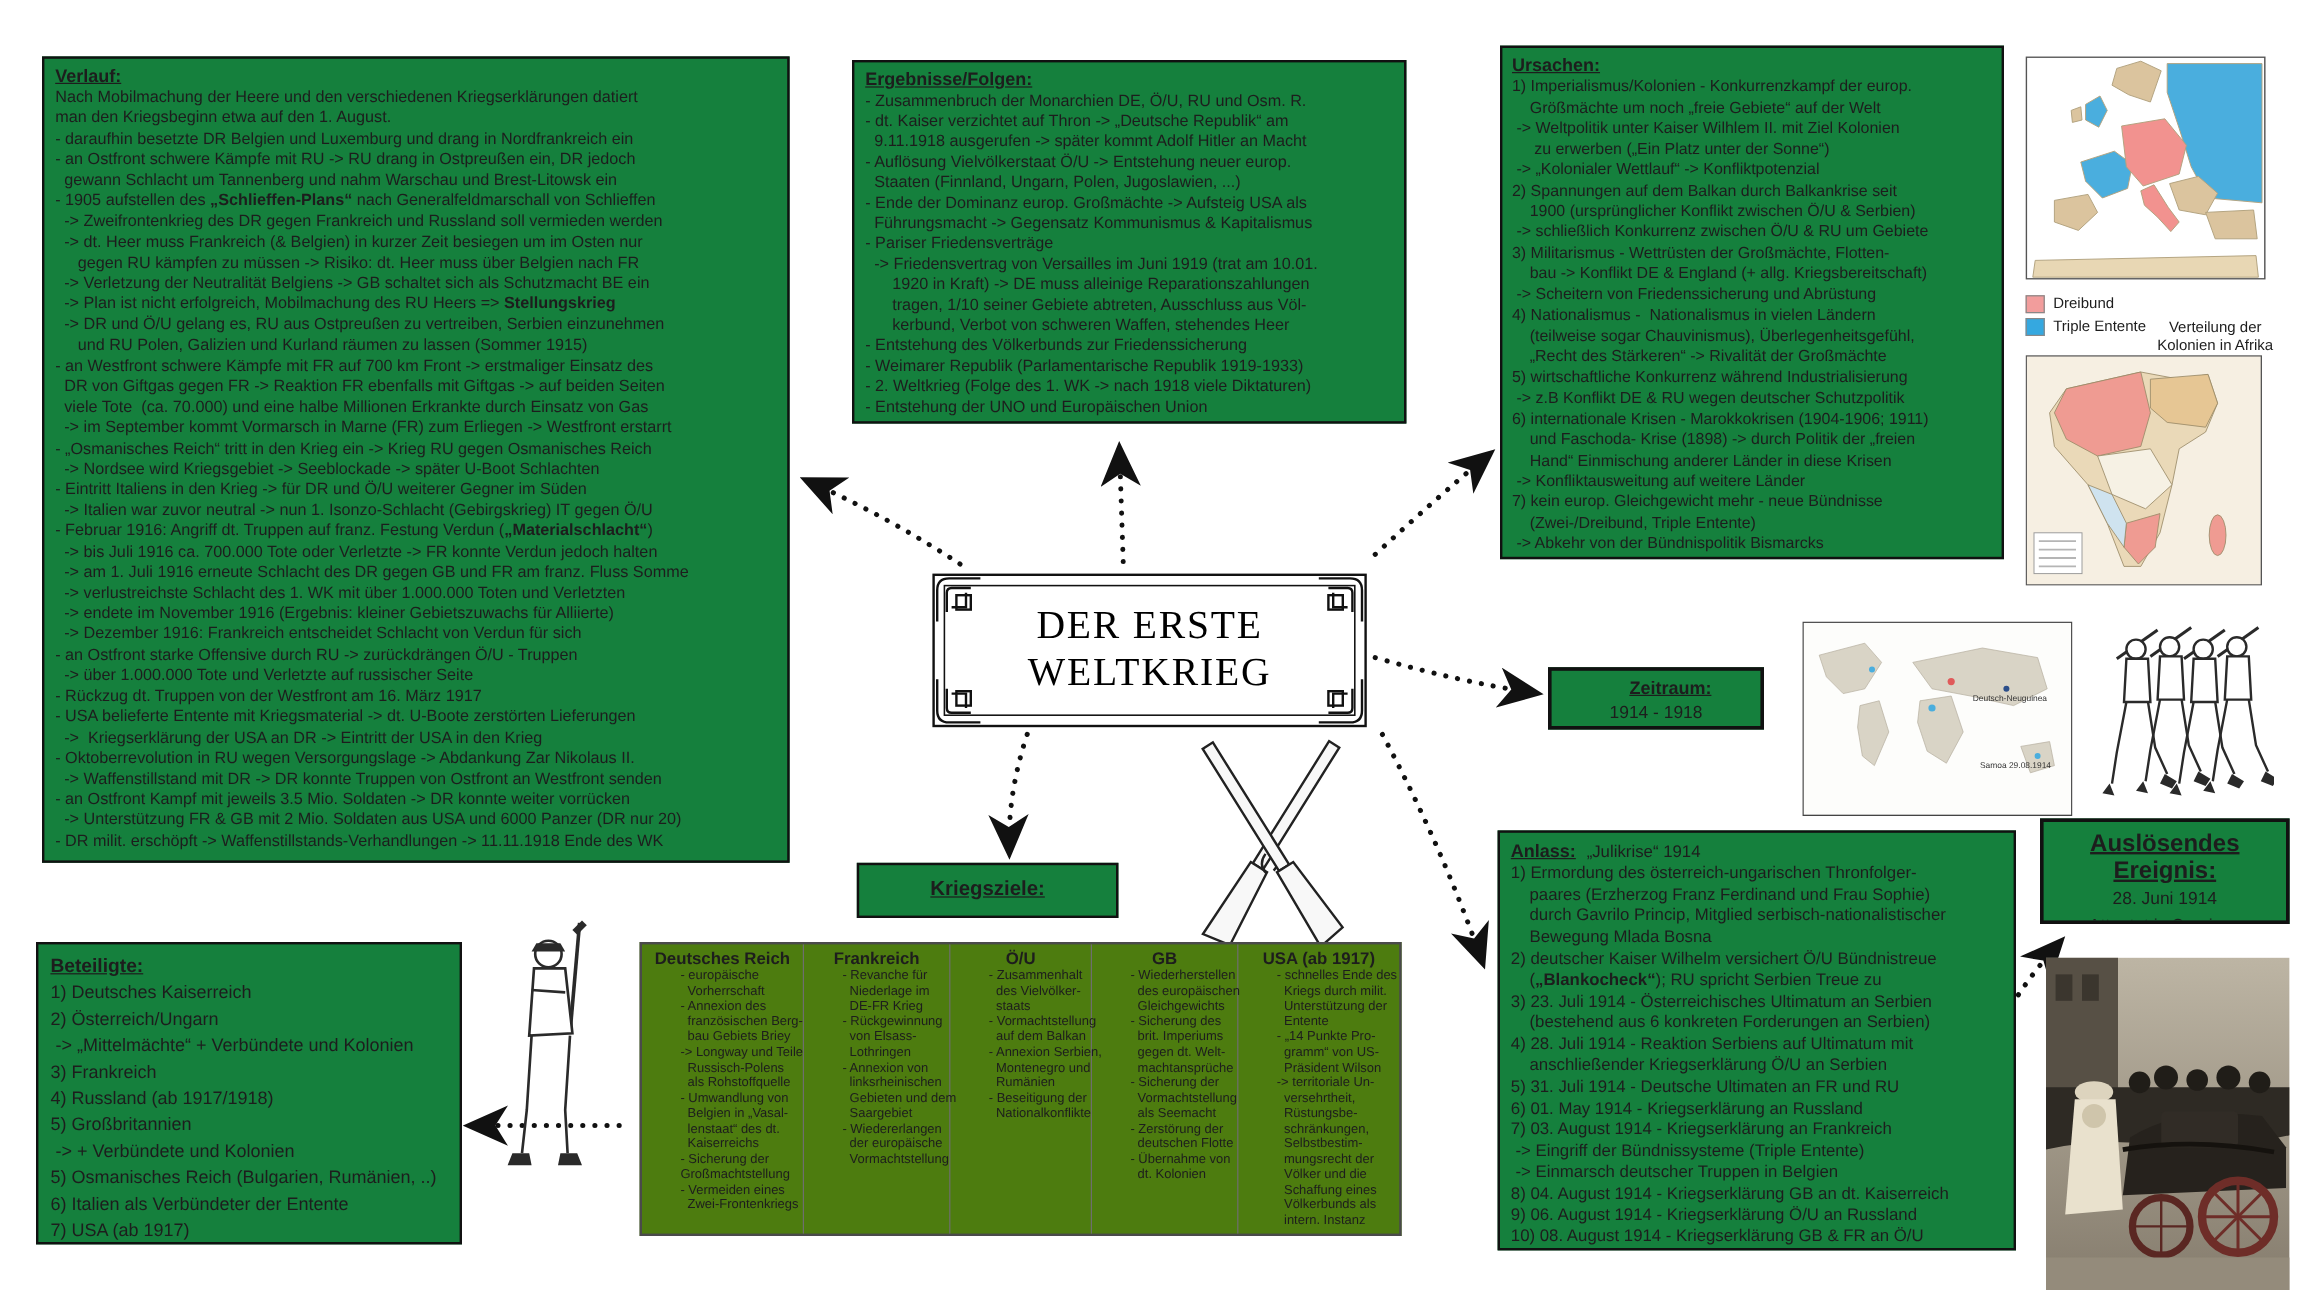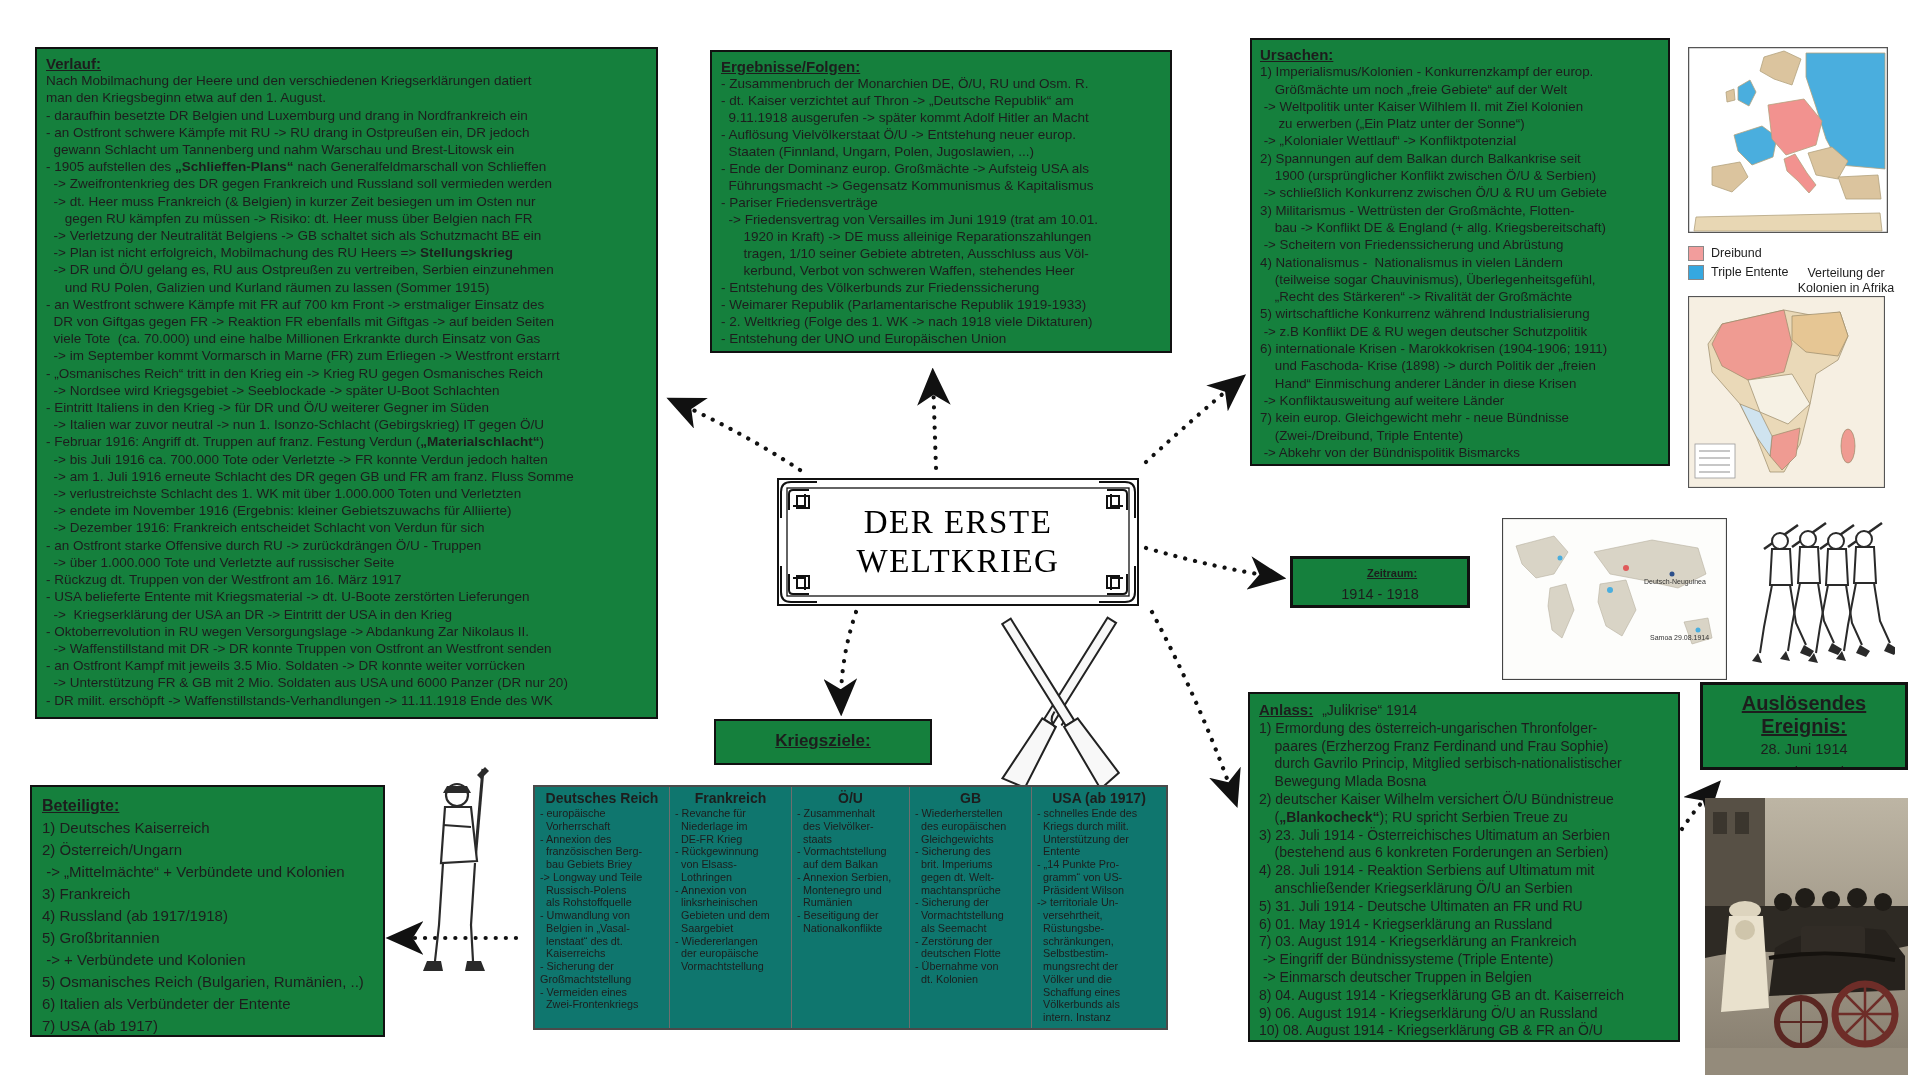--- a/index.html
+++ b/index.html
@@ -13,36 +13,36 @@
   .verlauf{left:35px;top:47px;width:623px;height:672px;padding:6px 9px;font-size:13.5px;line-height:17.2px;}
   .ergebnisse{left:710px;top:50px;width:462px;height:303px;padding:6px 9px;font-size:13.5px;line-height:17px;}
   .ursachen{left:1250px;top:38px;width:420px;height:428px;padding:6px 8px;font-size:13.3px;line-height:17.3px;}
   .beteiligte{left:30px;top:785px;width:355px;height:252px;padding:8px 10px;font-size:15px;line-height:22px;}
   .beteiligte .box-heading{font-size:16px;}
   .anlass{left:1248px;top:692px;width:432px;height:350px;padding:7px 9px;font-size:14px;line-height:17.8px;}
   .anlass .box-heading{font-size:15px;display:inline;}
   .anlass-intro{margin-left:9px;}
   
   .zeitraum{left:1290px;top:556px;width:180px;height:52px;text-align:center;padding-top:4px;font-size:14.5px;line-height:21px;border-width:3px;}
-  .zeitraum .box-heading{font-size:11px;margin-left:24px;}
+  .zeitraum .box-heading{font-size:15px;margin-left:24px;}
   .ausloes{left:1700px;top:682px;width:208px;height:88px;text-align:center;padding-top:7px;font-size:14.5px;line-height:23px;border-width:3px;}
   .ausloes .box-heading{font-size:20px;}
   .kriegsziele{left:714px;top:719px;width:218px;height:46px;text-align:center;padding-top:10px;}
   .kriegsziele .box-heading{font-size:17px;}
   
   .title-frame{position:absolute;left:775px;top:476px;width:366px;height:132px;}
   .title-text{position:absolute;inset:0;display:flex;flex-direction:column;justify-content:center;align-items:center;
               font-family:"Liberation Serif","DejaVu Serif",serif;font-weight:normal;font-size:33px;line-height:39px;letter-spacing:1.5px;color:#000;}
   
-  .kz-table{position:absolute;left:533px;top:785px;width:635px;height:245px;display:flex;background:#0f766e;
+  .kz-table{position:absolute;left:533px;top:785px;width:635px;height:245px;display:flex;background:#4d7c0f;
             border:2px solid #4a4a4a;box-sizing:border-box;}
   .kz-col{box-sizing:border-box;border-right:1.5px solid #6e6e6e;display:flex;flex-direction:column;}
   .kz-col:last-child{border-right:none;}
   .kz-head{font-weight:bold;text-align:center;font-size:14px;padding:3px 0 1px;}
-  .kz-body{font-size:10.8px;line-height:12.75px;padding:0 4px 2px 5px;}
+  .kz-body{font-size:10.8px;line-height:12.75px;padding:0 4px 2px 5px;margin-left:27px;}
   
   .legend{position:absolute;left:1688px;top:245px;font-size:12.5px;line-height:17px;}
   .legend-row{display:flex;align-items:center;margin-bottom:2px;}
   .swatch{width:14px;height:13px;border:1px solid #888;margin-right:7px;}
   .map-caption{position:absolute;left:1786px;top:266px;width:120px;font-size:12.5px;line-height:15px;text-align:center;}
   .illus{position:absolute;}
   svg text{font-family:"Liberation Sans","DejaVu Sans",sans-serif;}
 </style>
 </head>
 <body>

